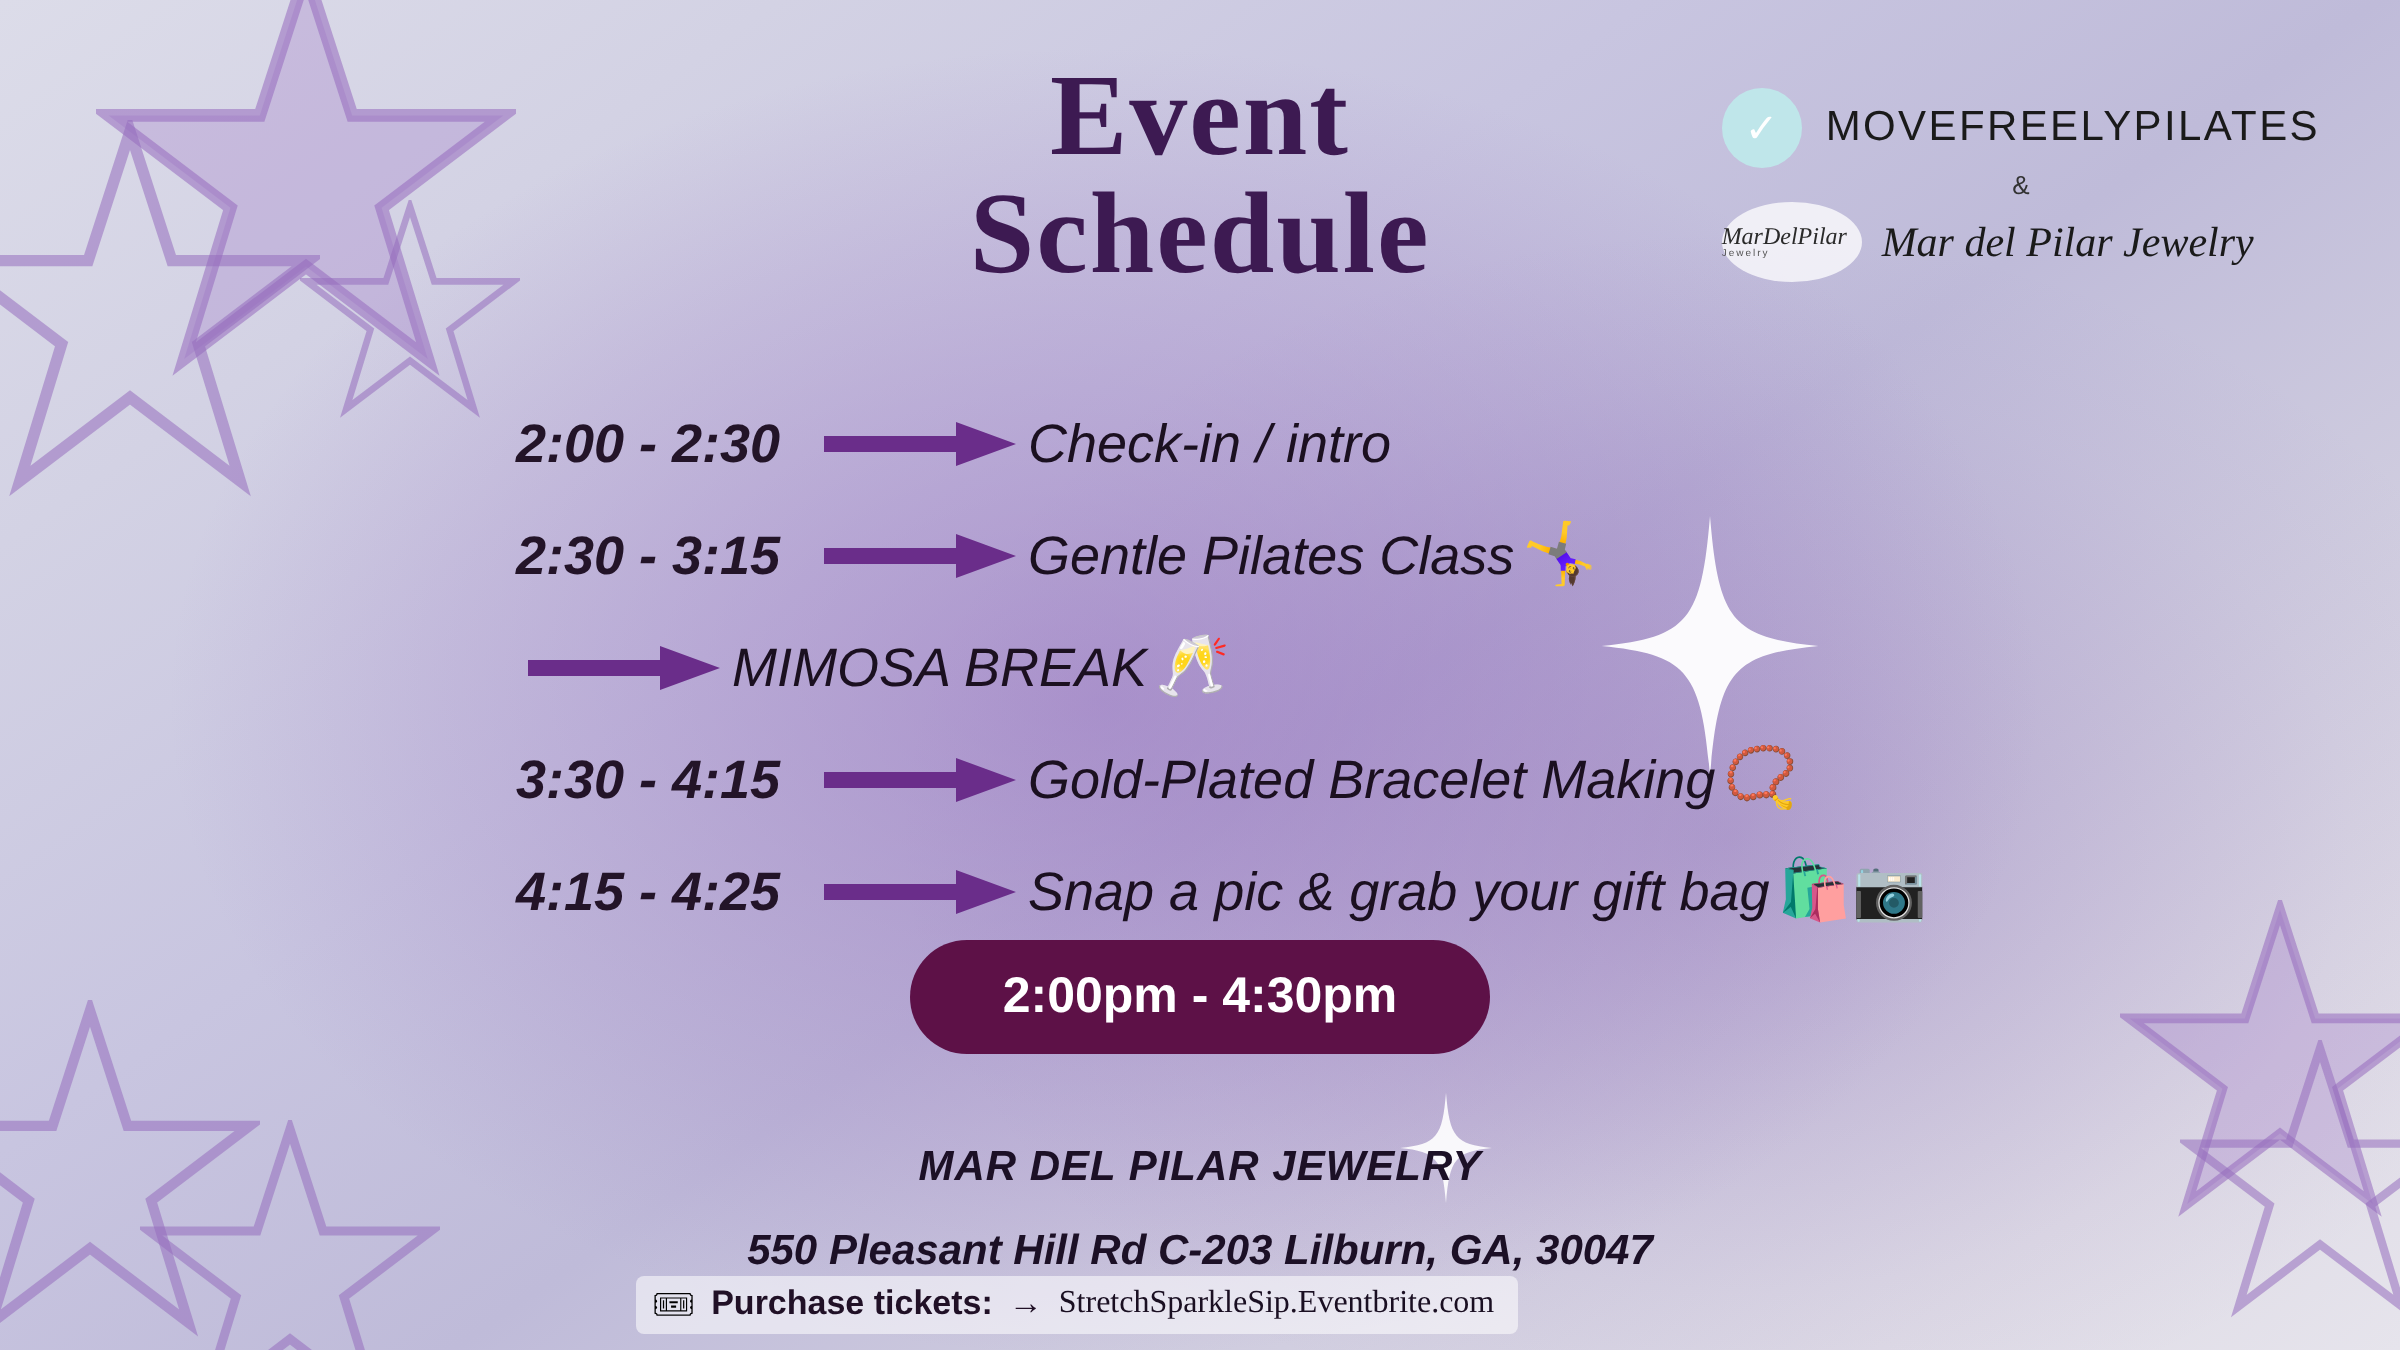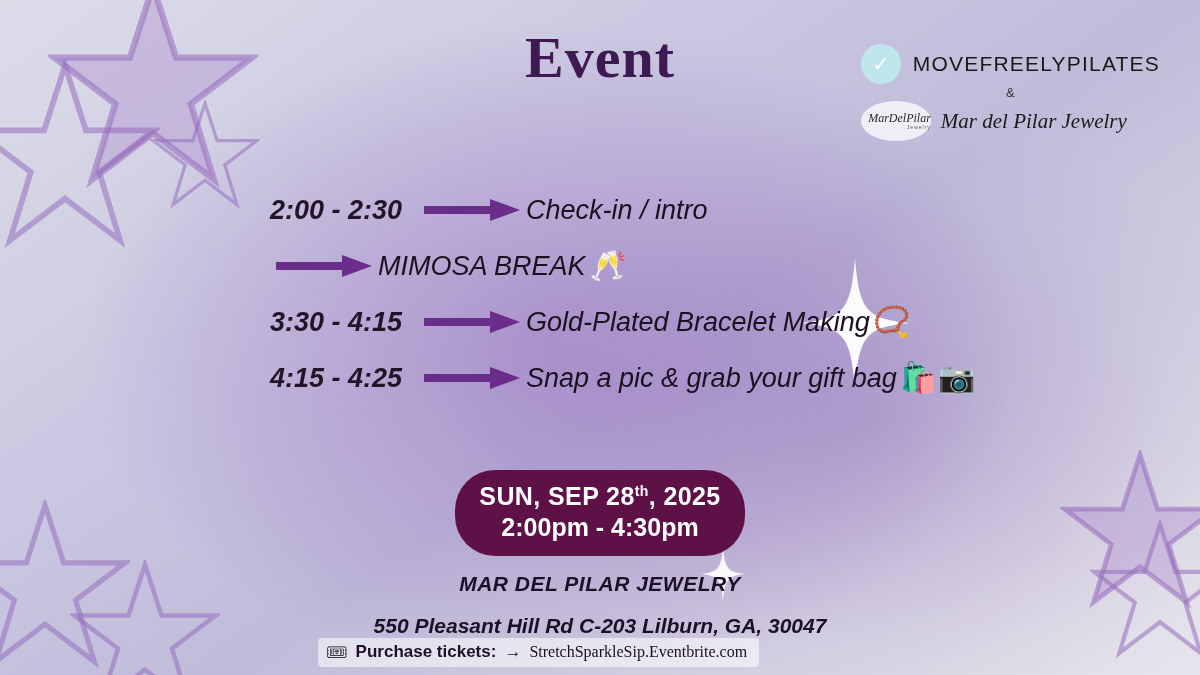--- a/index.html
+++ b/index.html
@@ -61,33 +61,33 @@
     font-family: "Liberation Sans", sans-serif;
     font-size: 21px; letter-spacing: 1.2px; color: #1a1a1a;
   }
   .brand-amp {
     width: 100%; text-align: center; font-size: 13px; color: #333; margin: 1px 0 1px 0;
   }
   .brand-row2 { display: flex; align-items: center; gap: 10px; }
   .mdp-logo {
     width: 70px; height: 40px; border-radius: 50%;
     background: rgba(255,255,255,0.75);
-    display: flex; flex-direction: column; align-items: flex-end; justify-content: center;
+    display: flex; flex-direction: column; align-items: flex-start; justify-content: center;
     line-height: 1;
   }
   .mdp-logo .l1 { font-family: "Liberation Serif", serif; font-style: italic; font-size: 12px; color: #2a2a2a; }
   .mdp-logo .l2 { font-size: 5px; letter-spacing: 1px; color: #555; margin-top: 1px; }
   .brand-script {
     font-family: "Liberation Serif", serif;
     font-style: italic; font-size: 21px; color: #1a1a1a;
   }
 
   
   .schedule {
-    position: absolute; left: 258px; top: 182px; width: 760px; margin-left: 12px;
+    position: absolute; left: 258px; top: 194px; width: 760px;
   }
   .row {
     display: flex; align-items: center; height: 56px;
     position: relative;
   }
   .time {
     font-family: "Liberation Sans", sans-serif;
     font-style: italic; font-weight: bold;
     font-size: 27px; color: #231428;
     width: 148px; flex: 0 0 148px;
@@ -183,20 +183,21 @@
 
   <svg class="sparkle" style="left:800px; top:258px; width:110px; height:130px;" viewBox="0 0 100 120">
     <path d="M50 0 C54 48 60 56 100 60 C60 64 54 72 50 120 C46 72 40 64 0 60 C40 56 46 48 50 0 Z" fill="#ffffff" opacity="0.95"></path>
   </svg>
   <svg class="sparkle" style="left:700px; top:545px; width:46px; height:58px;" viewBox="0 0 100 120">
     <path d="M50 0 C54 48 60 56 100 60 C60 64 54 72 50 120 C46 72 40 64 0 60 C40 56 46 48 50 0 Z" fill="#ffffff" opacity="0.9"></path>
   </svg>
 
   <div class="title-block">
     <div class="title-line">Event</div>
+    <div class="title-line second">Schedule</div>
   </div>
 
   <div class="brand">
     <div class="brand-row">
       <div class="brand-badge">✓</div>
       <div class="brand-name">MOVEFREELYPILATES</div>
     </div>
     <div class="brand-amp">&amp;</div>
     <div class="brand-row2">
       <div class="mdp-logo">
@@ -213,20 +214,30 @@
       <div class="time">2:00 - 2:30</div>
       <div class="arrow">
         <svg width="96" height="26" viewBox="0 0 96 26">
             <path d="M0 9 H66 V2 L96 13 L66 24 V17 H0 Z" fill="#6a2d8a"></path>
           </svg>
       </div>
       <div class="activity">Check-in / intro</div>
       <div class="row-emoji"></div>
     </div>
 
+    <div class="row">
+      <div class="time">2:30 - 3:15</div>
+      <div class="arrow">
+        <svg width="96" height="26" viewBox="0 0 96 26">
+            <path d="M0 9 H66 V2 L96 13 L66 24 V17 H0 Z" fill="#6a2d8a"></path>
+          </svg>
+      </div>
+      <div class="activity">Gentle Pilates Class</div>
+      <div class="row-emoji">🤸‍♀️</div>
+    </div>
 
     <div class="row">
       <div class="arrow">
         <svg width="96" height="26" viewBox="0 0 96 26">
             <path d="M0 9 H66 V2 L96 13 L66 24 V17 H0 Z" fill="#6a2d8a"></path>
           </svg>
       </div>
       <div class="activity">MIMOSA BREAK</div>
       <div class="row-emoji">🥂</div>
     </div>
@@ -249,21 +260,20 @@
             <path d="M0 9 H66 V2 L96 13 L66 24 V17 H0 Z" fill="#6a2d8a"></path>
           </svg>
       </div>
       <div class="activity">Snap a pic &amp; grab your gift bag</div>
       <div class="row-emoji">🛍️📷</div>
     </div>
 
   </div>
 
   <div class="date-pill">
-    <div class="d1"><span>SUN, SEP 28</span><sup>th</sup><span>, 2025</span></div>
     <div class="d2">2:00pm - 4:30pm</div>
   </div>
 
   <div class="venue">
     <div class="v1">MAR DEL PILAR JEWELRY</div>
     <div class="v2">550 Pleasant Hill Rd C-203 Lilburn, GA, 30047</div>
   </div>
 
   <div class="tickets">
     <span class="ticket-icon">🎟</span>

